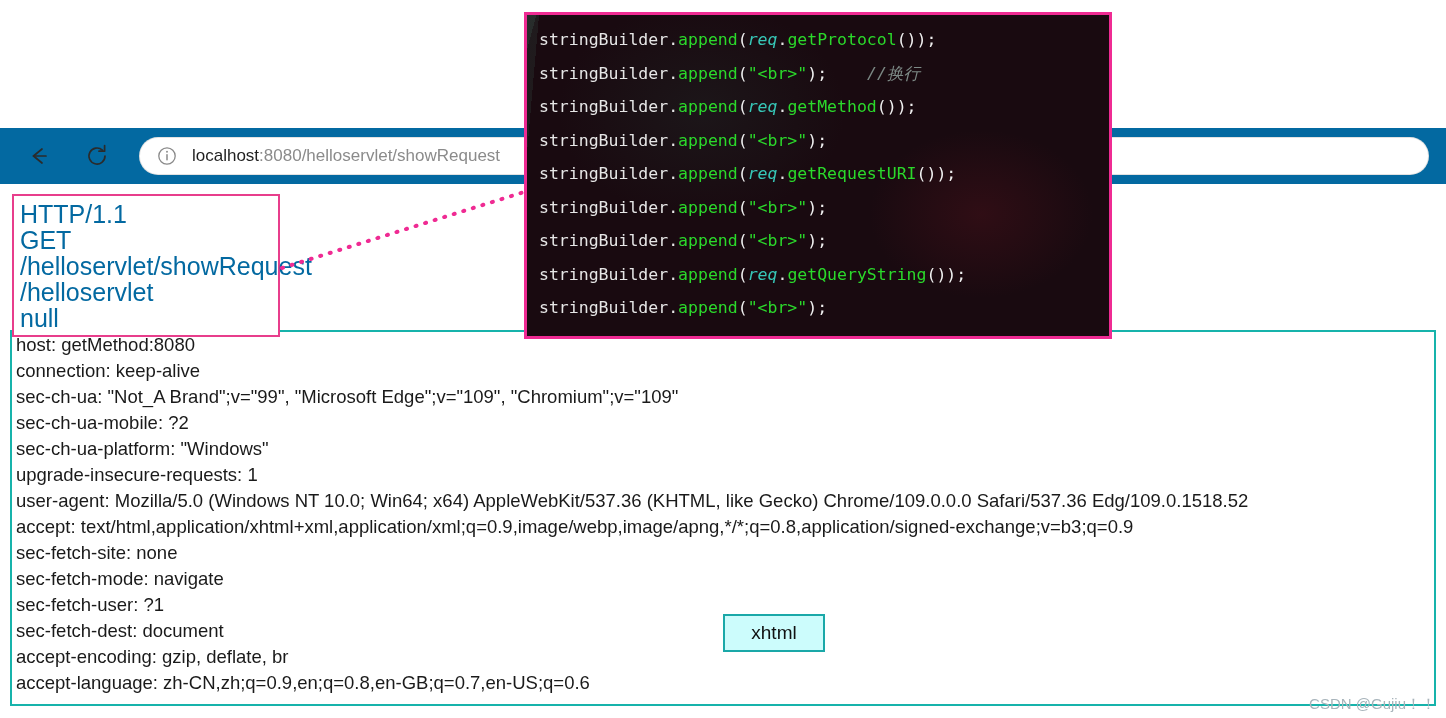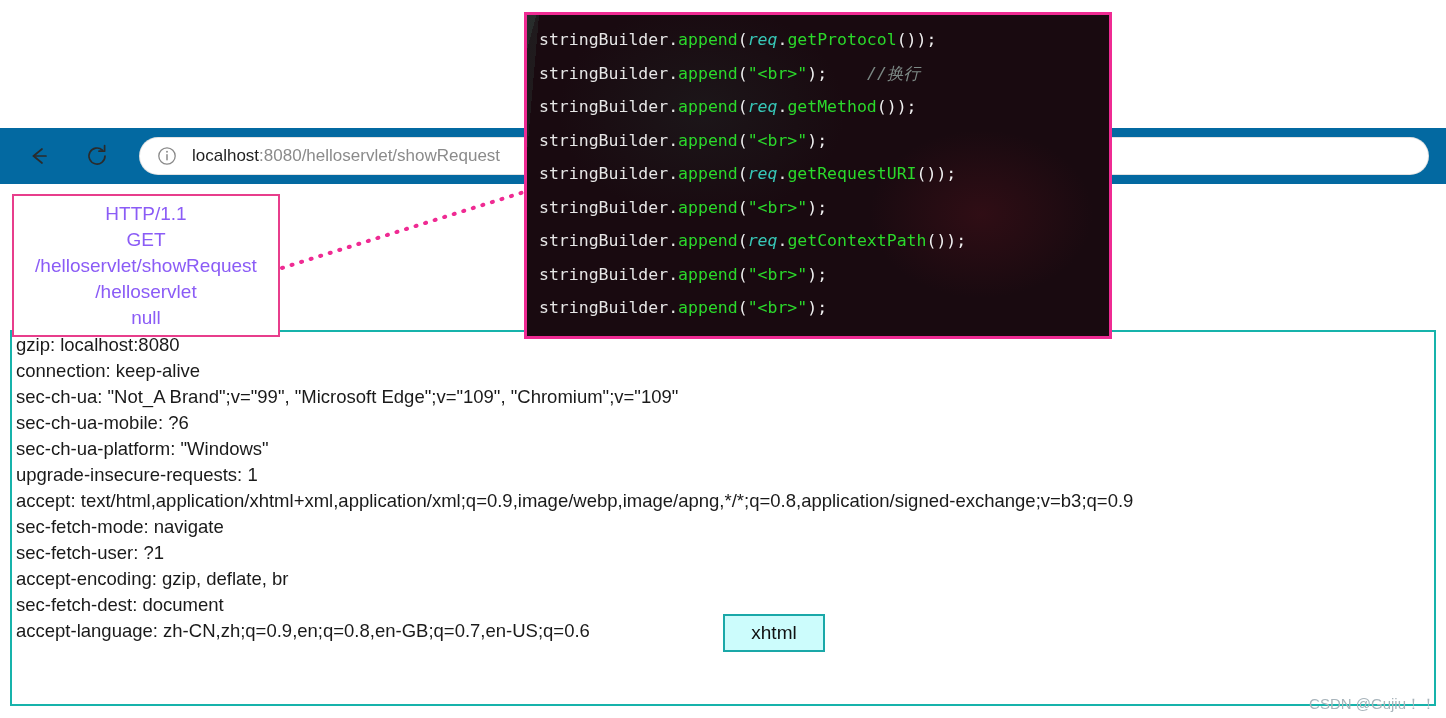--- a/index.html
+++ b/index.html
@@ -82,26 +82,25 @@
     left: 12px;
     top: 194px;
     width: 268px;
     box-sizing: border-box;
     border: 2px solid #e83e8c;
     background: #ffffff;
     padding: 5px 6px 4px 6px;
     z-index: 4;
   }
   #request-line-box .line {
-    font-size: 19px;
+    font-size: 25px;
     line-height: 26px;
-    color: #8b5cf6;
+    color: #0369a1;
     white-space: nowrap;
     font-family: "Liberation Sans", sans-serif;
-    text-align: center;
   }
 
   
   #headers-box {
     position: absolute;
     left: 10px;
     top: 330px;
     width: 1426px;
     height: 376px;
     box-sizing: border-box;
@@ -240,44 +239,46 @@
 <div id="request-line-box">
   <div class="line">HTTP/1.1</div>
   <div class="line">GET</div>
   <div class="line">/helloservlet/showRequest</div>
   <div class="line">/helloservlet</div>
   <div class="line">null</div>
 </div>
 
 <div id="headers-box"></div>
 <div id="headers-list">
-  <div class="hline">gzip: localhost:8080</div>
+  <div class="hline">host: getMethod:8080</div>
   <div class="hline">connection: keep-alive</div>
   <div class="hline">sec-ch-ua: "Not_A Brand";v="99", "Microsoft Edge";v="109", "Chromium";v="109"</div>
-  <div class="hline">sec-ch-ua-mobile: ?6</div>
+  <div class="hline">sec-ch-ua-mobile: ?2</div>
   <div class="hline">sec-ch-ua-platform: "Windows"</div>
   <div class="hline">upgrade-insecure-requests: 1</div>
+  <div class="hline">user-agent: Mozilla/5.0 (Windows NT 10.0; Win64; x64) AppleWebKit/537.36 (KHTML, like Gecko) Chrome/109.0.0.0 Safari/537.36 Edg/109.0.1518.52</div>
   <div class="hline">accept: text/html,application/xhtml+xml,application/xml;q=0.9,image/webp,image/apng,*/*;q=0.8,application/signed-exchange;v=b3;q=0.9</div>
+  <div class="hline">sec-fetch-site: none</div>
   <div class="hline">sec-fetch-mode: navigate</div>
   <div class="hline">sec-fetch-user: ?1</div>
+  <div class="hline">sec-fetch-dest: document</div>
   <div class="hline">accept-encoding: gzip, deflate, br</div>
-  <div class="hline">sec-fetch-dest: document</div>
   <div class="hline">accept-language: zh-CN,zh;q=0.9,en;q=0.8,en-GB;q=0.7,en-US;q=0.6</div>
 </div>
 
 <div id="header-label">xhtml</div>
 
 <div id="code-overlay">
   <div id="code-bg"></div>
   <div id="code-lines">
       <div class="cline"><span class="tok-plain">stringBuilder</span><span class="tok-plain">.</span><span class="tok-method">append</span><span class="tok-paren">(</span><span class="tok-param">req</span><span class="tok-plain">.</span><span class="tok-method">getProtocol</span><span class="tok-paren">()</span><span class="tok-paren">);</span></div>
       <div class="cline"><span class="tok-plain">stringBuilder</span><span class="tok-plain">.</span><span class="tok-method">append</span><span class="tok-paren">(</span><span class="tok-string">"&lt;br&gt;"</span><span class="tok-paren">);</span><span class="tok-comment">//换行</span></div>
       <div class="cline"><span class="tok-plain">stringBuilder</span><span class="tok-plain">.</span><span class="tok-method">append</span><span class="tok-paren">(</span><span class="tok-param">req</span><span class="tok-plain">.</span><span class="tok-method">getMethod</span><span class="tok-paren">()</span><span class="tok-paren">);</span></div>
       <div class="cline"><span class="tok-plain">stringBuilder</span><span class="tok-plain">.</span><span class="tok-method">append</span><span class="tok-paren">(</span><span class="tok-string">"&lt;br&gt;"</span><span class="tok-paren">);</span></div>
       <div class="cline"><span class="tok-plain">stringBuilder</span><span class="tok-plain">.</span><span class="tok-method">append</span><span class="tok-paren">(</span><span class="tok-param">req</span><span class="tok-plain">.</span><span class="tok-method">getRequestURI</span><span class="tok-paren">()</span><span class="tok-paren">);</span></div>
       <div class="cline"><span class="tok-plain">stringBuilder</span><span class="tok-plain">.</span><span class="tok-method">append</span><span class="tok-paren">(</span><span class="tok-string">"&lt;br&gt;"</span><span class="tok-paren">);</span></div>
-      <div class="cline"><span class="tok-plain">stringBuilder</span><span class="tok-plain">.</span><span class="tok-method">append</span><span class="tok-paren">(</span><span class="tok-param">req</span><span class="tok-plain">.</span><span class="tok-method">getContextPath</span><span class="tok-paren">()</span><span class="tok-paren">);</span></div>
-      <div class="cline"><span class="tok-plain">stringBuilder</span><span class="tok-plain">.</span><span class="tok-method">append</span><span class="tok-paren">(</span><span class="tok-string">"&lt;br&gt;"</span><span class="tok-paren">);</span></div>
+      <div class="cline"><span class="tok-plain">stringBuilder</span><span class="tok-plain">.</span><span class="tok-method">append</span><span class="tok-paren">(</span><span class="tok-string">"&lt;br&gt;"</span><span class="tok-paren">);</span></div>
+      <div class="cline"><span class="tok-plain">stringBuilder</span><span class="tok-plain">.</span><span class="tok-method">append</span><span class="tok-paren">(</span><span class="tok-param">req</span><span class="tok-plain">.</span><span class="tok-method">getQueryString</span><span class="tok-paren">()</span><span class="tok-paren">);</span></div>
       <div class="cline"><span class="tok-plain">stringBuilder</span><span class="tok-plain">.</span><span class="tok-method">append</span><span class="tok-paren">(</span><span class="tok-string">"&lt;br&gt;"</span><span class="tok-paren">);</span></div>
     </div>
 </div>
 
 <div id="watermark">CSDN @Gujiu！！</div>
 
 </body></html>

